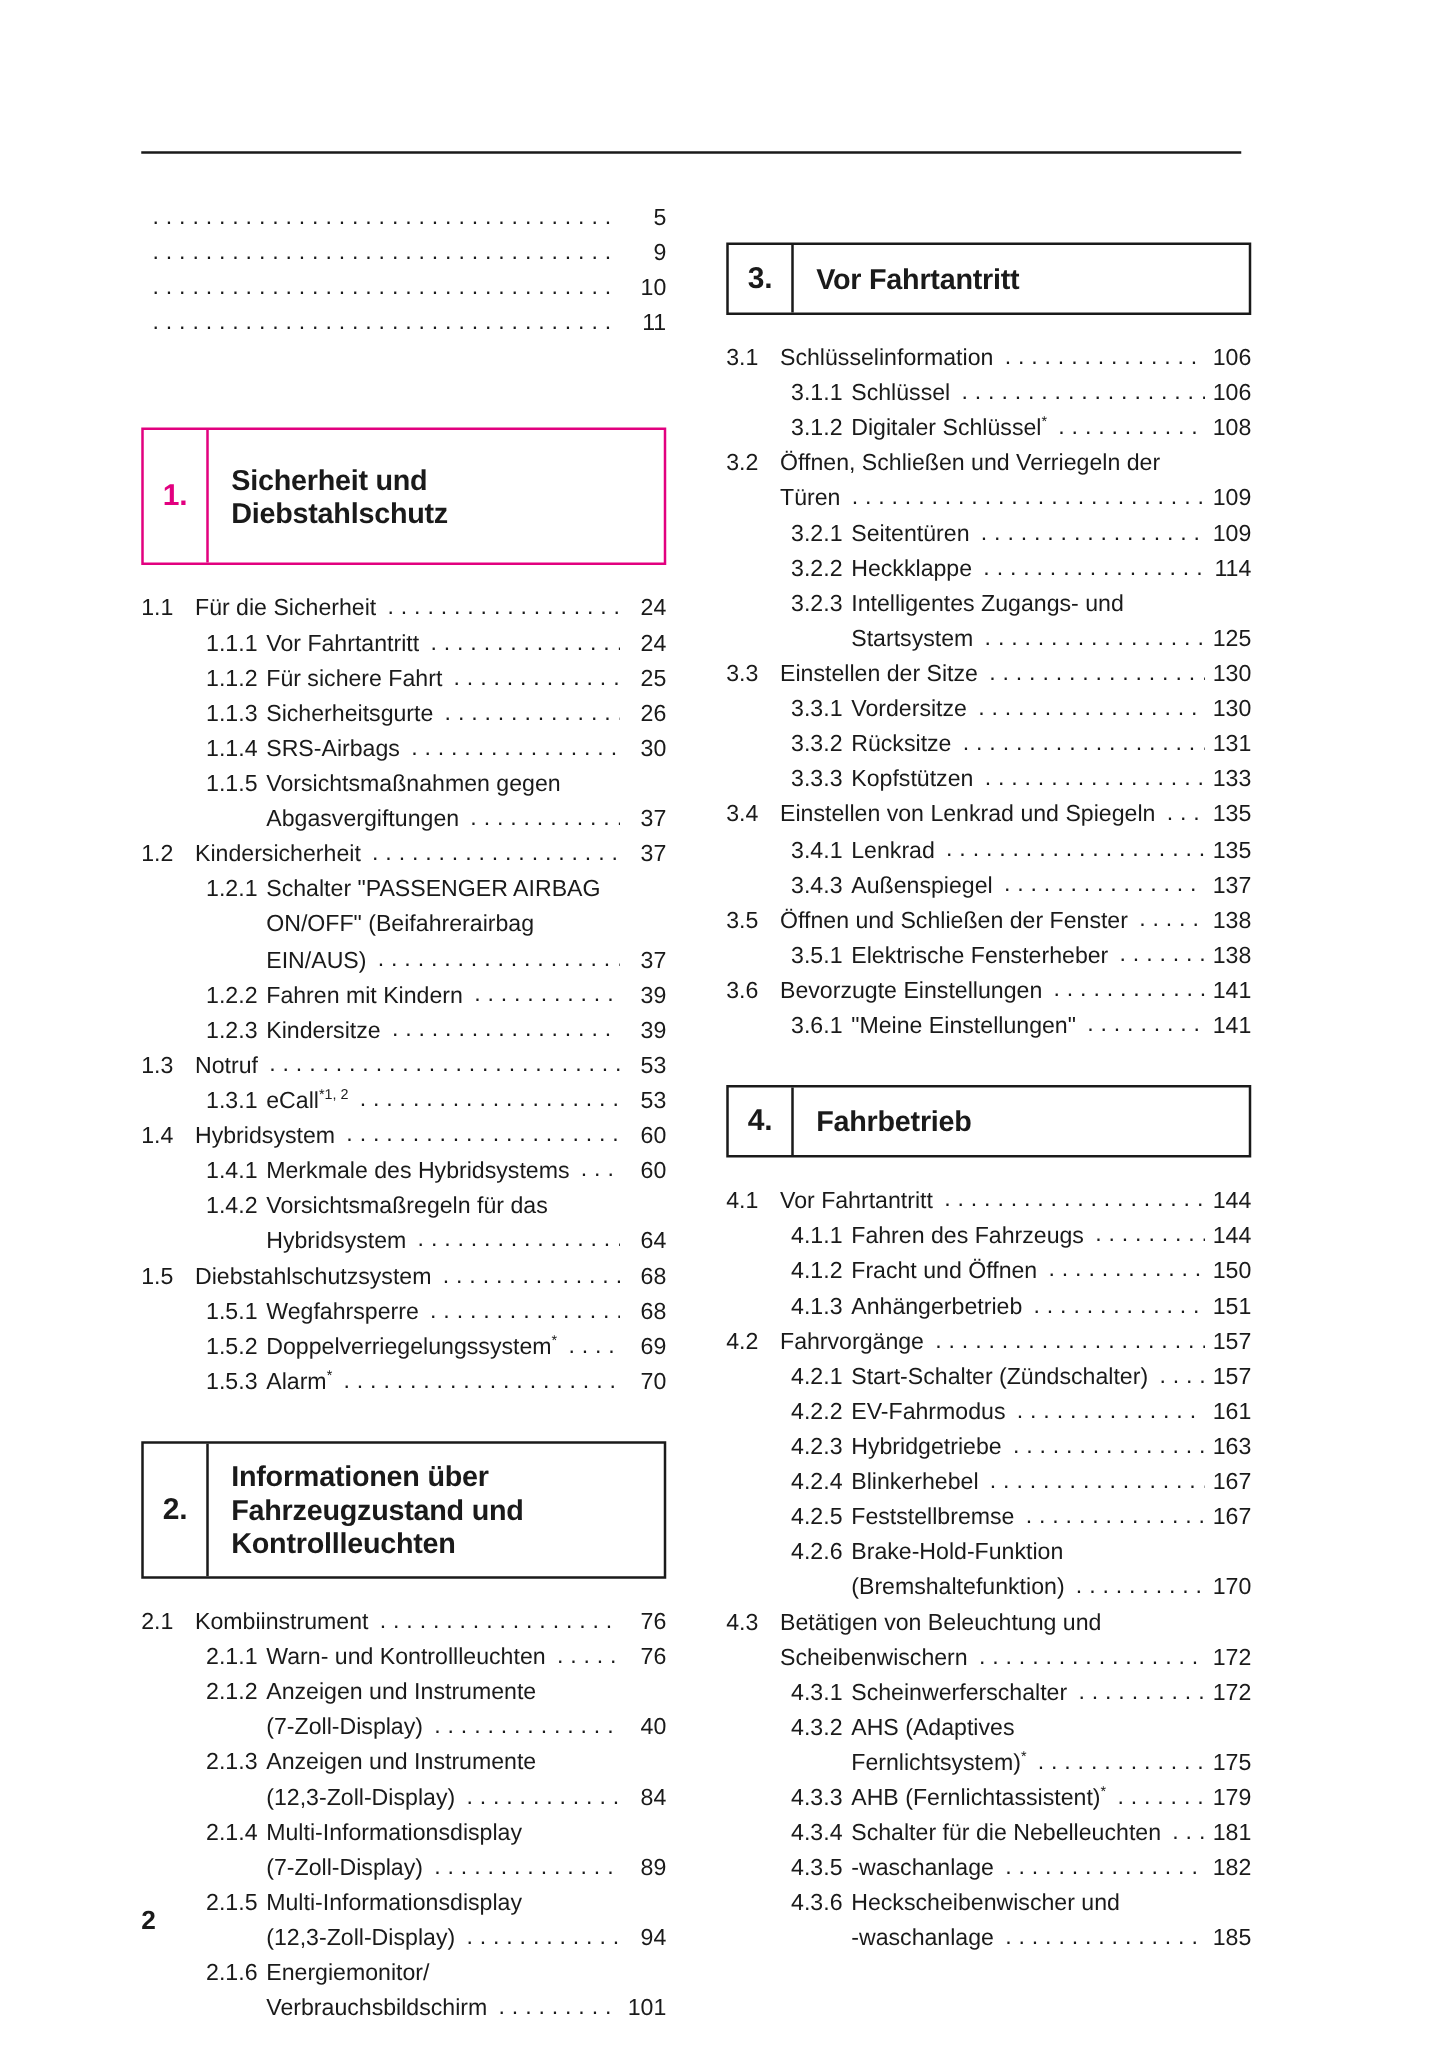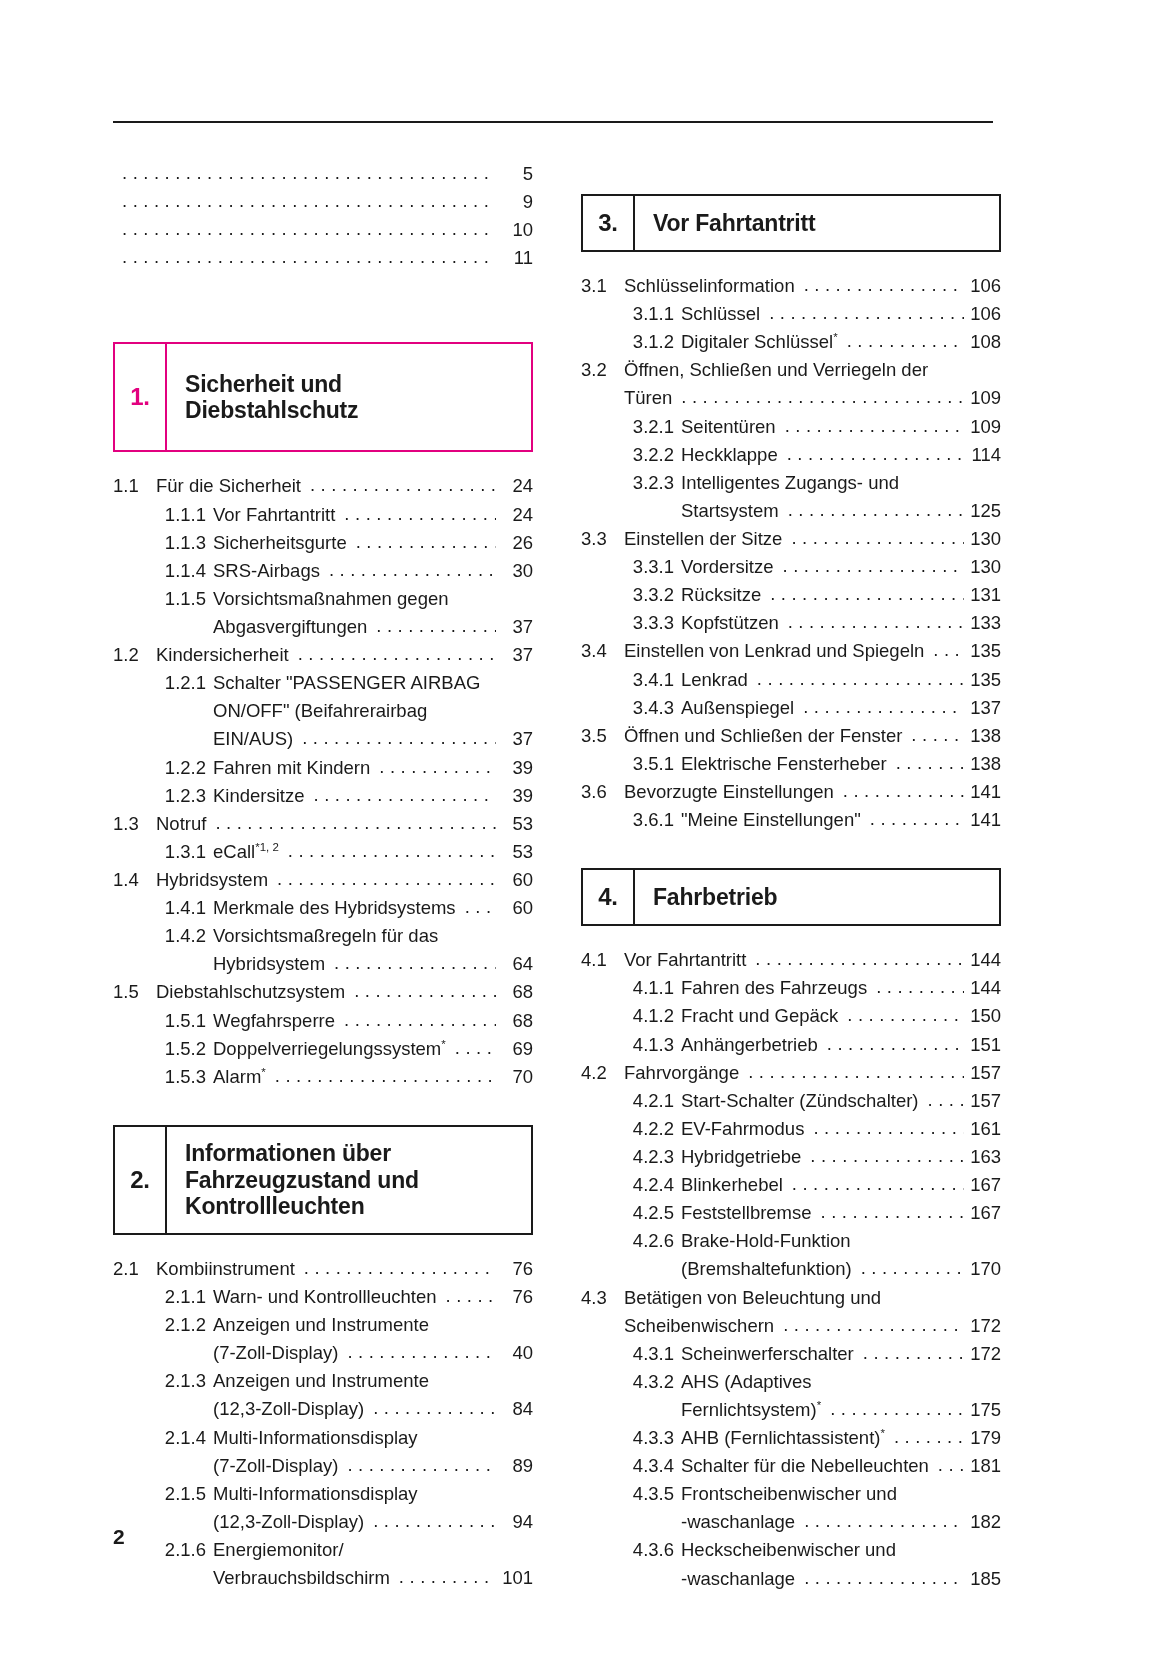--- a/index.html
+++ b/index.html
@@ -239,20 +239,30 @@
               <span class="num">1.1.1</span>
               <div class="toc-body">
                 <div class="toc-line">
                   <span class="toc-label">Vor Fahrtantritt</span>
                   <span class="leader"></span>
                   <span class="toc-page">24</span>
                 </div>
               </div>
             </div>
             <div class="toc-row lvl2">
+              <span class="num">1.1.2</span>
+              <div class="toc-body">
+                <div class="toc-line">
+                  <span class="toc-label">Für sichere Fahrt</span>
+                  <span class="leader"></span>
+                  <span class="toc-page">25</span>
+                </div>
+              </div>
+            </div>
+            <div class="toc-row lvl2">
               <span class="num">1.1.3</span>
               <div class="toc-body">
                 <div class="toc-line">
                   <span class="toc-label">Sicherheitsgurte</span>
                   <span class="leader"></span>
                   <span class="toc-page">26</span>
                 </div>
               </div>
             </div>
             <div class="toc-row lvl2">
@@ -747,21 +757,21 @@
                   <span class="toc-label">Fahren des Fahrzeugs</span>
                   <span class="leader"></span>
                   <span class="toc-page">144</span>
                 </div>
               </div>
             </div>
             <div class="toc-row lvl2">
               <span class="num">4.1.2</span>
               <div class="toc-body">
                 <div class="toc-line">
-                  <span class="toc-label">Fracht und Gepäck</span>
+                  <span class="toc-label">Fracht und Öffnen</span>
                   <span class="leader"></span>
                   <span class="toc-page">150</span>
                 </div>
               </div>
             </div>
             <div class="toc-row lvl2">
               <span class="num">4.1.3</span>
               <div class="toc-body">
                 <div class="toc-line">
                   <span class="toc-label">Anhängerbetrieb</span>
@@ -898,24 +908,20 @@
                 <div class="toc-line">
                   <span class="toc-label">Schalter für die Nebelleuchten</span>
                   <span class="leader"></span>
                   <span class="toc-page">181</span>
                 </div>
               </div>
             </div>
             <div class="toc-row lvl2">
               <span class="num">4.3.5</span>
               <div class="toc-body">
-                <div class="toc-line nodots">
-                  <span class="toc-label">Frontscheibenwischer und</span>
-                  <span class="toc-page"></span>
-                </div>
                 <div class="toc-line">
                   <span class="toc-label">-waschanlage</span>
                   <span class="leader"></span>
                   <span class="toc-page">182</span>
                 </div>
               </div>
             </div>
             <div class="toc-row lvl2">
               <span class="num">4.3.6</span>
               <div class="toc-body">

